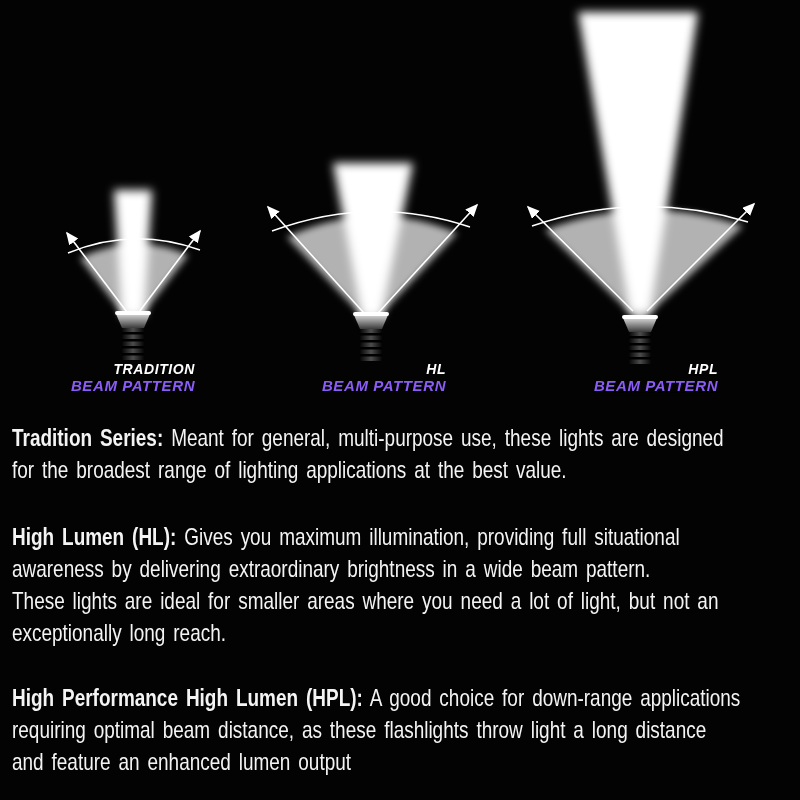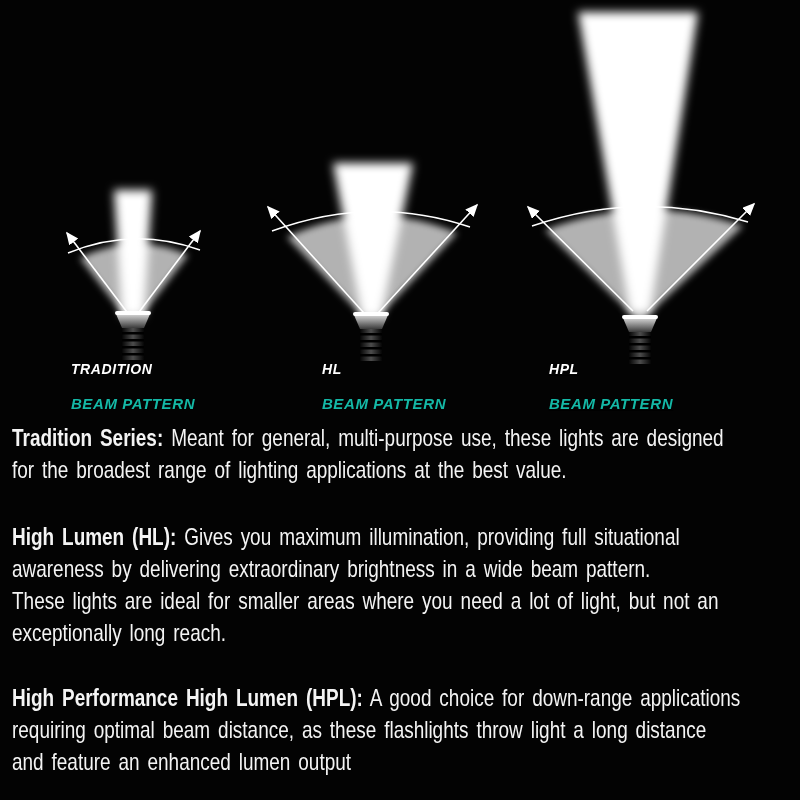--- a/index.html
+++ b/index.html
@@ -10,36 +10,36 @@
     background: #030303;
     overflow: hidden;
     font-family: "Liberation Sans", sans-serif;
   }
   .diagram-svg { position: absolute; top: 0; left: 0; }
 
   .figure-label {
     position: absolute;
     top: 362px;
     transform: translateX(-50%);
-    text-align: left;
+    text-align: right;
     font-style: italic;
     font-weight: bold;
     white-space: nowrap;
     line-height: 15px;
   }
   .label-name {
     color: #ffffff;
     font-size: 14px;
     letter-spacing: 0.6px;
   }
   .label-sub {
-    color: #14b8a6;
+    color: #8b5cf6;
     font-size: 15px;
     letter-spacing: 0.6px;
-    margin-top: 19px;
+    margin-top: 1px;
   }
 
   .text-block {
     position: absolute;
     left: 12px;
     width: 990px;
     transform: scaleX(0.79);
     transform-origin: 0 0;
     color: #f4f4f4;
     font-size: 24px;
@@ -114,21 +114,21 @@
   </svg>
 
   <div class="figure-label" style="left:133px;">
     <div class="label-name">TRADITION</div>
     <div class="label-sub">BEAM PATTERN</div>
   </div>
   <div class="figure-label" style="left:384px;">
     <div class="label-name">HL</div>
     <div class="label-sub">BEAM PATTERN</div>
   </div>
-  <div class="figure-label" style="left:611px;text-decoration:underline;">
+  <div class="figure-label" style="left:656px;text-decoration:underline;">
     <div class="label-name">HPL</div>
     <div class="label-sub">BEAM PATTERN</div>
   </div>
 
   <div class="text-block" style="top:422px;">
       <div class="text-line"><b>Tradition Series:</b> Meant for general, multi-purpose use, these lights are designed</div>
       <div class="text-line">for the broadest range of lighting applications at the best value.</div>
     </div>
   <div class="text-block" style="top:521px;">
       <div class="text-line"><b>High Lumen (HL):</b> Gives you maximum illumination, providing full situational</div>

